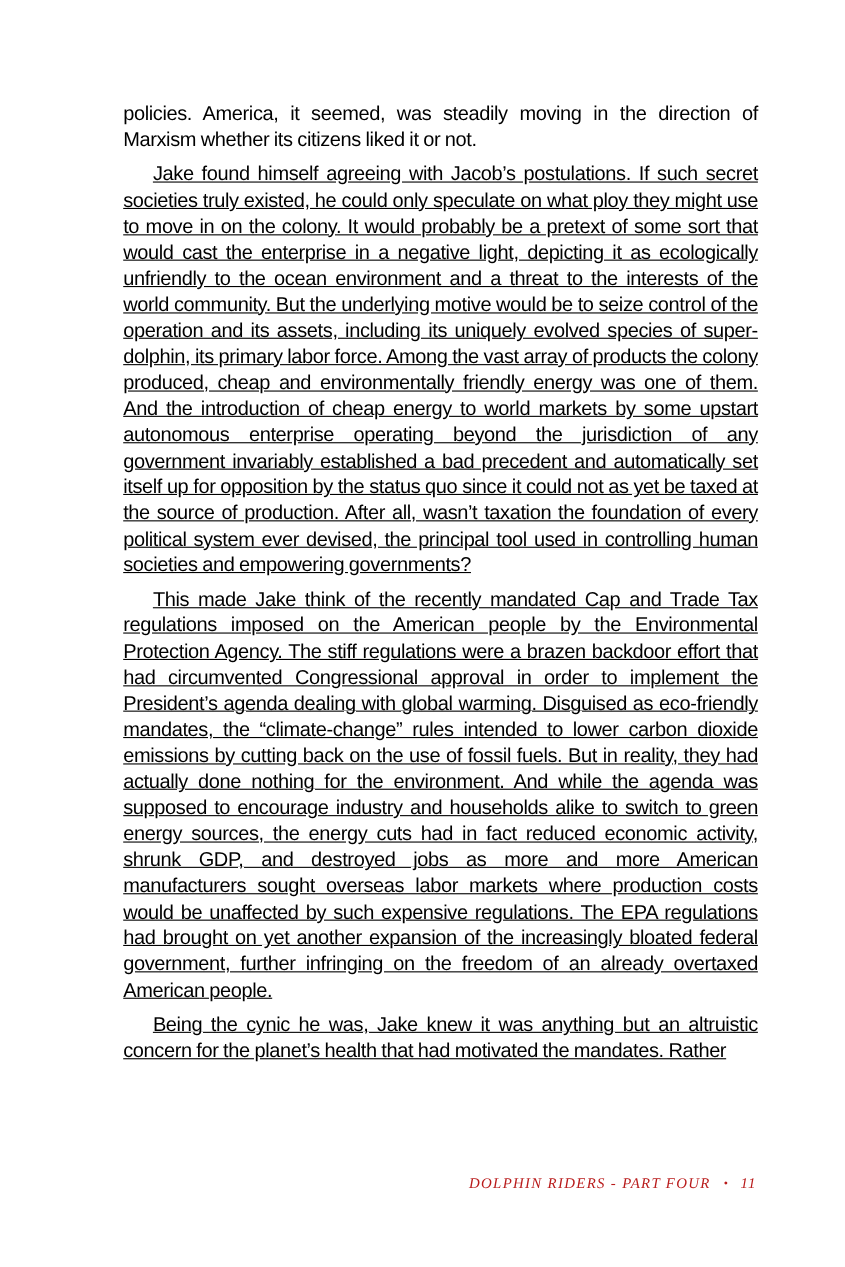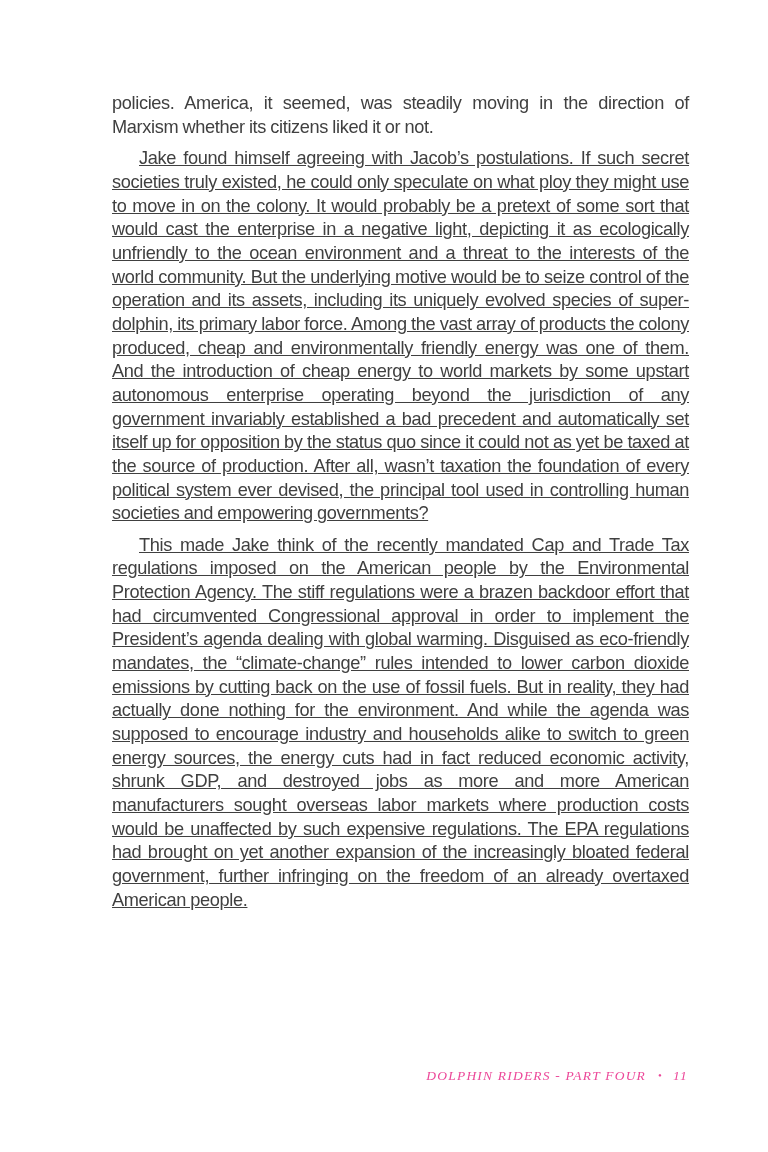--- a/index.html
+++ b/index.html
@@ -14,21 +14,21 @@
       overflow: hidden;
     }
     .page {
       position: absolute;
       left: 112px;
       top: 92px;
       width: 577px;
       font-family: "Liberation Sans", "DejaVu Sans", sans-serif;
       font-size: 18.2px;
       line-height: 23.65px;
-      color: #404040;
+      color: #000000;
       letter-spacing: -0.35px;
       word-spacing: -0.5px;
     }
     .page p {
       margin: 0 0 8px 0;
       text-align: justify;
       hyphens: none;
     }
     .page p.indent {
       text-indent: 27px;
@@ -36,36 +36,37 @@
     }
     .footer {
       position: absolute;
       top: 1068px;
       left: 380px;
       width: 308px;
       text-align: right;
       font-family: "Liberation Serif", "DejaVu Serif", serif;
       font-style: italic;
       font-size: 13.5px;
-      color: #ec4899;
+      color: #b91c1c;
       letter-spacing: 1.2px;
       white-space: nowrap;
     }
     .footer .sep {
       display: inline-block;
       margin: 0 10px 0 12px;
       font-style: normal;
       font-size: 11px;
       vertical-align: 1px;
     }
   </style>
 </head>
 <body>
 
 <div class="page">
   <p>policies. America, it seemed, was steadily moving in the direction of Marxism whether its citizens liked it or not.</p>
   <p class="indent">Jake found himself agreeing with Jacob’s postulations. If such secret societies truly existed, he could only speculate on what ploy they might use to move in on the colony. It would probably be a pretext of some sort that would cast the enterprise in a negative light, depicting it as ecologically unfriendly to the ocean environment and a threat to the interests of the world community. But the underlying motive would be to seize control of the operation and its assets, including its uniquely evolved species of super-dolphin, its primary labor force. Among the vast array of products the colony produced, cheap and environmentally friendly energy was one of them. And the introduction of cheap energy to world markets by some upstart autonomous enterprise operating beyond the jurisdiction of any government invariably established a bad precedent and automatically set itself up for opposition by the status quo since it could not as yet be taxed at the source of production. After all, wasn’t taxation the foundation of every political system ever devised, the principal tool used in controlling human societies and empowering governments?</p>
   <p class="indent">This made Jake think of the recently mandated Cap and Trade Tax regulations imposed on the American people by the Environmental Protection Agency. The stiff regulations were a brazen backdoor effort that had circumvented Congressional approval in order to implement the President’s agenda dealing with global warming. Disguised as eco-friendly mandates, the “climate-change” rules intended to lower carbon dioxide emissions by cutting back on the use of fossil fuels. But in reality, they had actually done nothing for the environment. And while the agenda was supposed to encourage industry and households alike to switch to green energy sources, the energy cuts had in fact reduced economic activity, shrunk GDP, and destroyed jobs as more and more American manufacturers sought overseas labor markets where production costs would be unaffected by such expensive regulations. The EPA regulations had brought on yet another expansion of the increasingly bloated federal government, further infringing on the freedom of an already overtaxed American people.</p>
+  <p class="indent">Being the cynic he was, Jake knew it was anything but an altruistic concern for the planet’s health that had motivated the mandates. Rather</p>
 </div>
 
 <div class="footer">
   <span>DOLPHIN RIDERS - PART FOUR</span><span class="sep">•</span><span>11</span>
 </div>
 
 </body></html>

